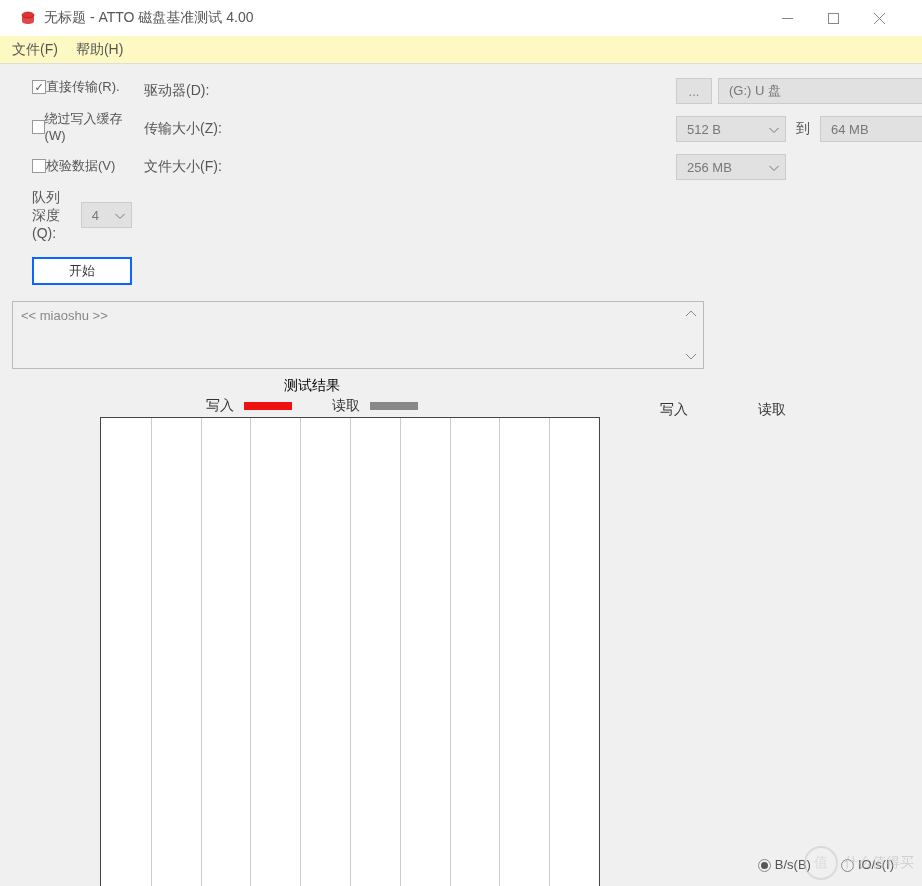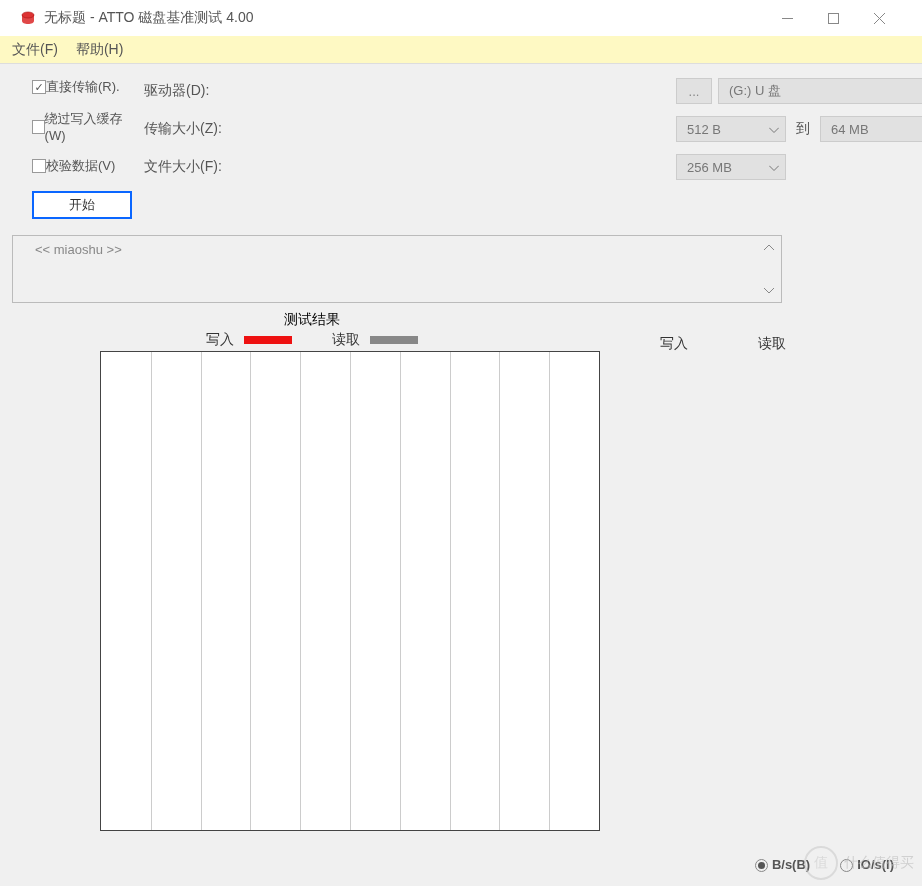--- a/index.html
+++ b/index.html
@@ -25,36 +25,36 @@
 .btn-ellipsis { width: 36px; height: 26px; background: #e1e1e1; border: 1px solid #ccc; display:inline-flex; align-items:center; justify-content:center; color:#888; margin-right:6px;}
 .drive-row { display:flex; align-items:center; }
 .trans-row { display:flex; align-items:center; gap:10px; }
 .to-label { color:#555; font-size:14px; }
 .right-col { padding-left: 20px; }
 .chk-row { display:flex; align-items:center; margin-bottom: 14px; }
 .chk { width:14px; height:14px; border:1px solid #999; background:#fff; display:inline-flex; align-items:center; justify-content:center; }
 .chk.checked::after { content:"✓"; font-size:11px; color:#555; line-height:1; }
 .qd-row { display:flex; align-items:center; gap:18px; margin-top:6px;}
 .start-btn { width:100px; height:28px; border:2px solid #0a66ff; background:#fff; color:#333; display:flex; align-items:center; justify-content:center; margin-top:16px; margin-left:auto; margin-right:4px;}
-.desc-box { margin-top:16px; width:770px; height:68px; border:1px solid #bbb; background:#f0f0f0; padding:6px 22px; color:#888; position:relative;}
+.desc-box { margin-top:16px; width:692px; height:68px; border:1px solid #bbb; background:#f0f0f0; padding:6px 8px; color:#888; position:relative;}
 .scroll-btns { position:absolute; right:2px; top:2px; bottom:2px; width:20px; display:flex; flex-direction:column; justify-content:space-between; align-items:center;}
 .scroll-btn { width:18px; height:18px; display:flex; align-items:center; justify-content:center; color:#888;}
 .results-area { margin-top:8px; display:flex; gap:18px; }
 .chart-col { width:600px; }
 .chart-title { text-align:center; font-size:14px; color:#000000; margin-bottom:2px;}
 .legend-row { display:flex; align-items:center; justify-content:center; gap:40px; margin-bottom:2px;}
 .legend-item { display:flex; align-items:center; gap:10px; font-size:14px; color:#333;}
 .swatch { width:48px; height:8px; }
 .swatch.red { background:#e11; }
 .swatch.grey { background:#888; }
 .chart-box { position:relative; width:500px; height:480px; margin-left:88px; border:1px solid #444; border-right:1px solid #444; border-top:1px solid #444; background:#fff;}
 .grid-line { position:absolute; top:0; bottom:0; width:1px; background:#ccc; }
 .data-col { flex:1; padding-top:24px;}
 .data-headers { display:flex; gap:70px; padding-left:30px; font-size:14px; color:#333;}
-.footer-radios { position:absolute; bottom:14px; right:28px; display:flex; gap:30px; align-items:center; color:#555; font-size:13px;font-weight:bold;}
+.footer-radios { position:absolute; bottom:14px; right:28px; display:flex; gap:30px; align-items:center; color:#555; font-size:13px;}
 .radio { width:13px; height:13px; border:1px solid #888; border-radius:50%; display:inline-block; margin-right:4px; vertical-align:middle;}
 .radio.sel::after { content:""; display:block; width:7px; height:7px; border-radius:50%; background:#555; margin:2px;}
 .watermark { position:absolute; right:8px; bottom:6px; display:flex; align-items:center; gap:6px; color:#bbb; font-size:14px; opacity:0.6;}
 .watermark .wm-circle { width:34px; height:34px; border-radius:50%; border:2px solid #ccc; display:flex; align-items:center; justify-content:center; color:#ccc; font-size:14px;}
 </style>
 </head>
 <body>
 
 <div class="titlebar">
   <span class="titlebar-icon">
@@ -106,20 +106,29 @@
         <span>直接传输(R).</span>
       </div>
       <div class="chk-row">
         <span class="chk"></span>
         <span>绕过写入缓存(W)</span>
       </div>
       <div class="chk-row">
         <span class="chk"></span>
         <span>校验数据(V)</span>
       </div>
+      <div class="qd-row">
+        <span class="label" style="font-weight:500">队列深度(Q):</span>
+        <div class="dropdown" style="width:76px">
+          <span>4</span>
+          <span class="chev"><svg viewBox="0 0 10 6">
+                <path d="M0 0 L5 5 L10 0" stroke="#777" fill="none"></path>
+              </svg></span>
+        </div>
+      </div>
       <div class="start-btn">开始</div>
     </div>
 
     <div class="label">传输大小(Z):</div>
     <div class="trans-row">
       <div class="dropdown small">
         <span>512 B</span>
         <span class="chev"><svg viewBox="0 0 10 6">
               <path d="M0 0 L5 5 L10 0" stroke="#777" fill="none"></path>
             </svg></span>

